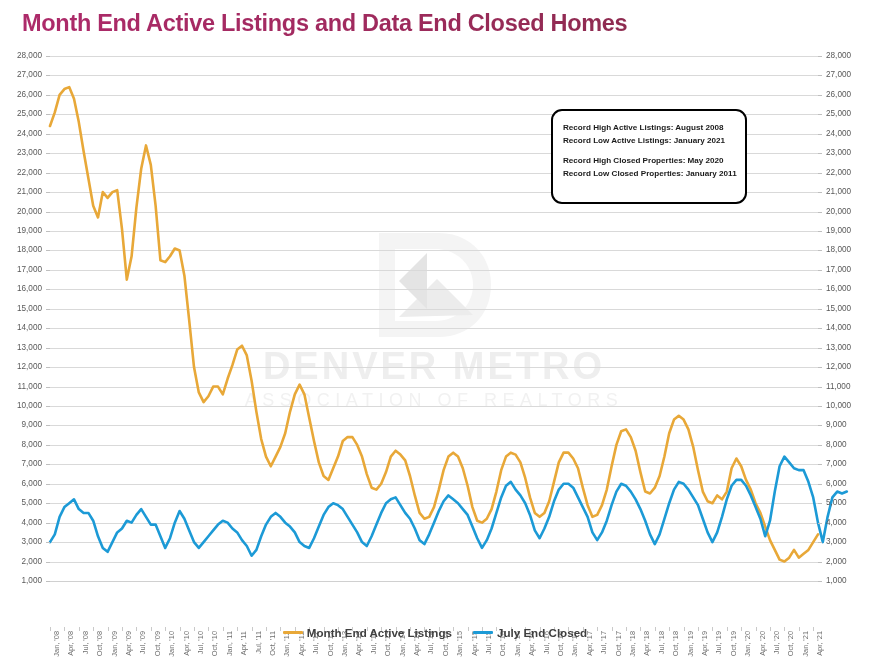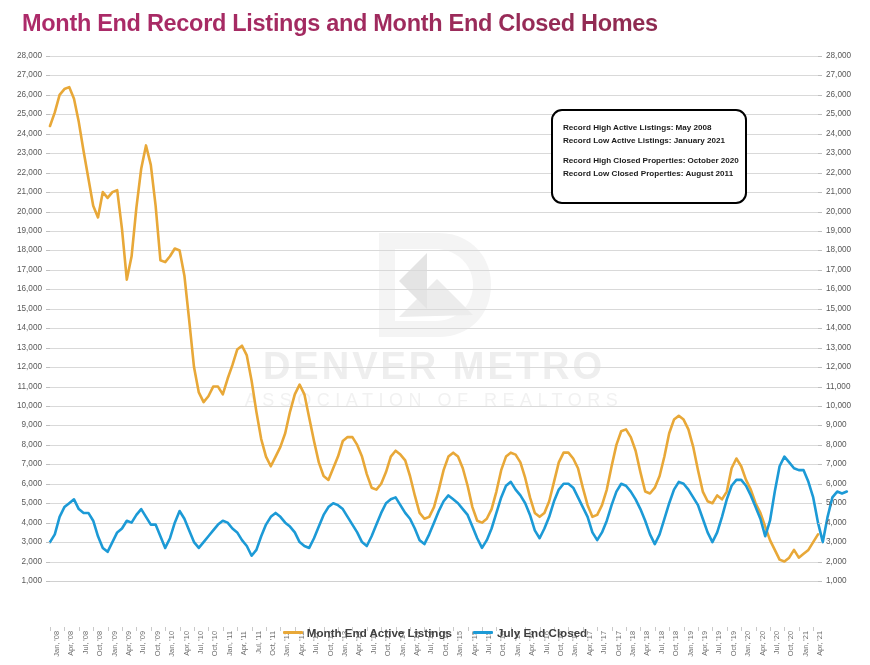--- a/index.html
+++ b/index.html
@@ -158,21 +158,21 @@
   .legend-text {
     font-size: 11.6px; font-weight: bold; color: #3f3f3f; white-space: nowrap;
   }
 </style>
 </head>
 <body>
 
 <div id="page">
 
   <div id="header">
-    <div id="chart-title">Month End Record Listings and Month End Closed Homes</div>
+    <div id="chart-title">Month End Active Listings and Data End Closed Homes</div>
   </div>
 
   <div id="plot-wrap">
 
     <div id="watermark">
       <div class="wm-logo">
         <svg width="122" height="112" viewBox="0 0 122 112" aria-hidden="true">
           <path d="M6 4 H66 C96 4 118 26 118 56 C118 86 96 108 66 108 H6 Z" fill="#f4f4f4"></path>
           <path d="M22 20 H62 C84 20 100 36 100 56 C100 76 84 92 62 92 H22 Z" fill="#ffffff"></path>
           <path d="M26 88 L64 50 L100 86 Z" fill="#ececec"></path>
@@ -329,25 +329,25 @@
         <div class="ytick" style="top: 515.56px; left: 46px;"></div>
         <div class="ylabel right" style="top: 511.56px; left: 826px;">2,000</div>
         <div class="ytick" style="top: 515.56px; left: 818px;"></div>
         <div class="ylabel left" style="top: 531px; right: 828px;">1,000</div>
         <div class="ytick" style="top: 535px; left: 46px;"></div>
         <div class="ylabel right" style="top: 531px; left: 826px;">1,000</div>
         <div class="ytick" style="top: 535px; left: 818px;"></div>
       </div>
 
     <div id="record-box">
-      <div class="rline">Record High Active Listings: May 2008</div>
+      <div class="rline">Record High Active Listings: August 2008</div>
       <div class="rline">Record Low Active Listings: January 2021</div>
       <div class="spacer"></div>
-      <div class="rline">Record High Closed Properties: October 2020</div>
-      <div class="rline">Record Low Closed Properties: August 2011</div>
+      <div class="rline">Record High Closed Properties: May 2020</div>
+      <div class="rline">Record Low Closed Properties: January 2011</div>
     </div>
 
     <div id="xaxis">
         <div class="xlabel" style="left: 3px;">Jan, '08</div>
         <div class="xtick" style="left: 0px;"></div>
         <div class="xlabel" style="left: 17.4px;">Apr, '08</div>
         <div class="xtick" style="left: 14.4px;"></div>
         <div class="xlabel" style="left: 31.8px;">Jul, '08</div>
         <div class="xtick" style="left: 28.8px;"></div>
         <div class="xlabel" style="left: 46.2px;">Oct, '08</div>

